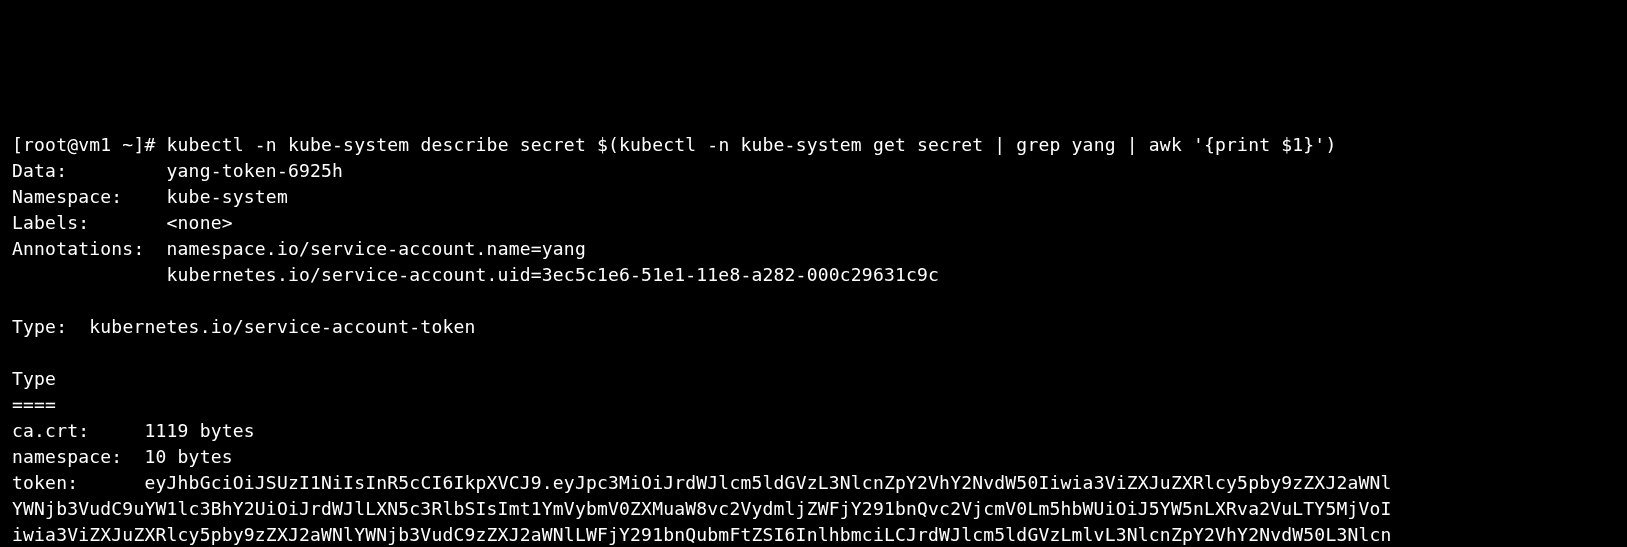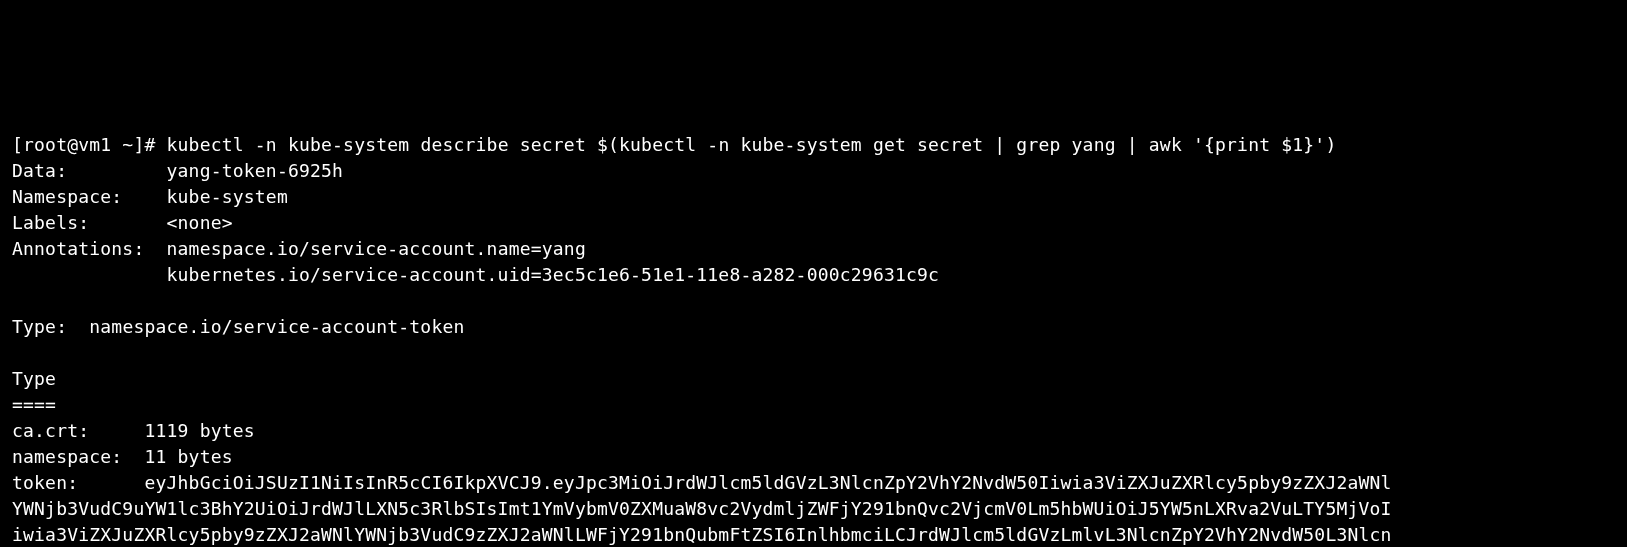--- a/index.html
+++ b/index.html
@@ -27,26 +27,26 @@
 
 
 
 <div class="terminal"><span class="line"><span>[root@vm1 ~]# </span><span>kubectl -n kube-system describe secret $(kubectl -n kube-system get secret | grep yang | awk '{print $1}')</span></span>
 <span class="line"><span>Data:         </span><span>yang-token-6925h</span></span>
 <span class="line"><span>Namespace:    </span><span>kube-system</span></span>
 <span class="line"><span>Labels:       </span><span>&lt;none&gt;</span></span>
 <span class="line"><span>Annotations:  </span><span>namespace.io/service-account.name=yang</span></span>
 <span class="line">              kubernetes.io/service-account.uid=3ec5c1e6-51e1-11e8-a282-000c29631c9c</span>
 <span class="line"> </span>
-<span class="line"><span>Type:  </span><span>namespace.io/service-account-token</span></span>
+<span class="line"><span>Type:  </span><span>kubernetes.io/service-account-token</span></span>
 <span class="line"> </span>
 <span class="line">Type</span>
 <span class="line">====</span>
 <span class="line"><span>ca.crt:     </span><span>1119 bytes</span></span>
-<span class="line"><span>namespace:  </span><span>11 bytes</span></span>
+<span class="line"><span>namespace:  </span><span>10 bytes</span></span>
 <span class="line"><span>token:      </span><span>eyJhbGciOiJSUzI1NiIsInR5cCI6IkpXVCJ9.eyJpc3MiOiJrdWJlcm5ldGVzL3NlcnZpY2VhY2NvdW50Iiwia3ViZXJuZXRlcy5pby9zZXJ2aWNl</span></span>
 <span class="line">YWNjb3VudC9uYW1lc3BhY2UiOiJrdWJlLXN5c3RlbSIsImt1YmVybmV0ZXMuaW8vc2VydmljZWFjY291bnQvc2VjcmV0Lm5hbWUiOiJ5YW5nLXRva2VuLTY5MjVoI</span>
 <span class="line">iwia3ViZXJuZXRlcy5pby9zZXJ2aWNlYWNjb3VudC9zZXJ2aWNlLWFjY291bnQubmFtZSI6InlhbmciLCJrdWJlcm5ldGVzLmlvL3NlcnZpY2VhY2NvdW50L3Nlcn</span>
 
 
 
 
 </div>
 
 

